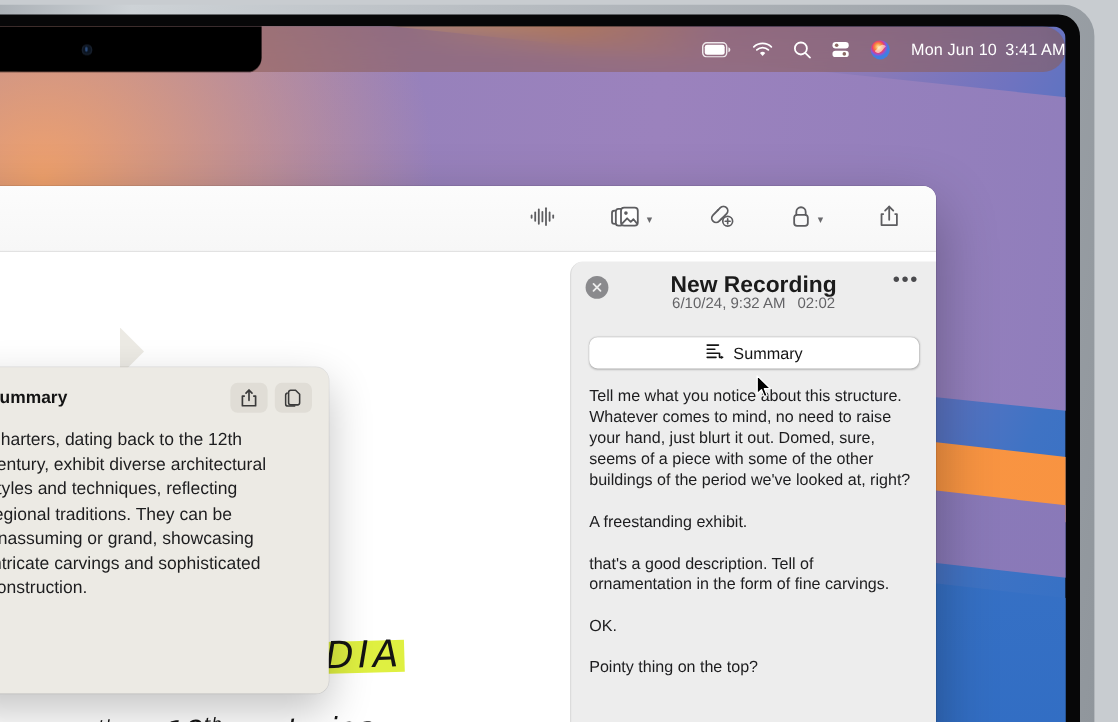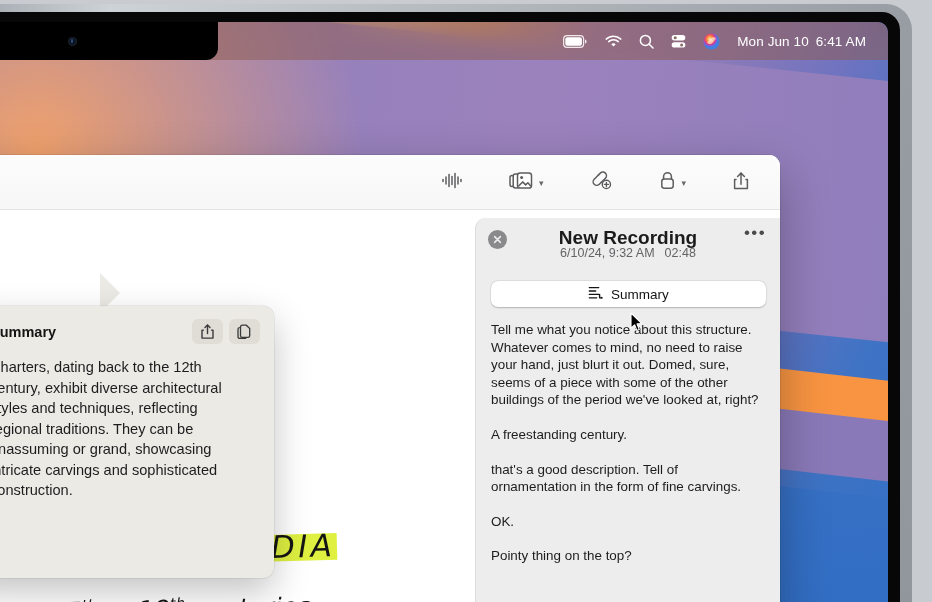--- a/index.html
+++ b/index.html
@@ -92,22 +92,22 @@
   }
 
   
   .menubar {
     position: absolute; left: 0; top: 0;
     width: 100%; height: 38px;
     background: rgba(140,92,86,0.55);
     backdrop-filter: blur(10px);
     display: flex; align-items: center;
     justify-content: flex-end;
-    padding-right: 22px;
     color: #fff;
+    border-radius: 19px;
   }
   .menubar .mb-item {
     display: flex; align-items: center;
     margin-left: 17px;
     height: 38px;
   }
   .mb-time {
     font-size: 13.5px; letter-spacing: .1px; white-space: nowrap;
     display: flex; gap: 7px;
   }
@@ -332,21 +332,21 @@
               <stop offset="82%" stop-color="#8e55d8"></stop>
               <stop offset="100%" stop-color="#3f7fe0"></stop>
             </radialGradient>
           </defs>
           <circle cx="8.5" cy="8.5" r="8" fill="url(#sg)"></circle>
           <path d="M4 9.6c2.3-1.6 3-4.3 5.6-5.2 1.6-.5 3 .2 3.6 1.3-2.1 1.3-2.8 4.2-5.4 5.2-1.7.6-3.2-.1-3.8-1.3z" fill="#fff" opacity=".55"></path>
         </svg>
       </div>
       <div class="mb-item mb-time">
         <span>Mon Jun 10</span>
-        <span>6:41 AM</span>
+        <span>3:41 AM</span>
       </div>
     </div>
 
     <div class="notch">
       <div class="notch-cam"></div>
     </div>
 
     <div class="notes-window">
 
       <div class="notes-toolbar">
@@ -428,21 +428,21 @@
       <div class="rec-panel">
         <div class="rec-head">
           <div class="rec-close">
             <svg width="9" height="9" viewBox="0 0 9 9">
               <path d="M1.6 1.6 7.4 7.4M7.4 1.6 1.6 7.4" stroke="#ededed" stroke-width="1.5" stroke-linecap="round"></path>
             </svg>
           </div>
           <div class="rec-title">New Recording</div>
           <div class="rec-meta">
             <span>6/10/24, 9:32 AM</span>
-            <span>02:48</span>
+            <span>02:02</span>
           </div>
           <div class="rec-more">•••</div>
         </div>
 
         <div class="summary-btn">
           <span>
             <svg width="16" height="14" viewBox="0 0 16 14">
               <g stroke="#141414" stroke-width="1.35" stroke-linecap="round">
                 <path d="M1.3 1.6h9.4"></path>
                   <path d="M1.3 5h6.4"></path>
@@ -451,21 +451,21 @@
               </g>
               <path d="M11.6 8.4v3.4h2.6" fill="none" stroke="#141414" stroke-width="1.35" stroke-linecap="round" stroke-linejoin="round"></path>
               <path d="M12.9 10.5l1.5 1.3-1.5 1.3z" fill="#141414"></path>
             </svg>
           </span>
           <span>Summary</span>
         </div>
 
         <div class="transcript">
           <p>Tell me what you notice about this structure. Whatever comes to mind, no need to raise your hand, just blurt it out. Domed, sure, seems of a piece with some of the other buildings of the period we've looked at, right?</p>
-          <p>A freestanding century.</p>
+          <p>A freestanding exhibit.</p>
           <p>that's a good description. Tell of ornamentation in the form of fine carvings.</p>
           <p>OK.</p>
           <p>Pointy thing on the top?</p>
         </div>
       </div>
 
       <div class="pop-tail"></div>
       <div class="popover">
         <div class="pop-head">
           <div class="pop-title">Summary</div>

